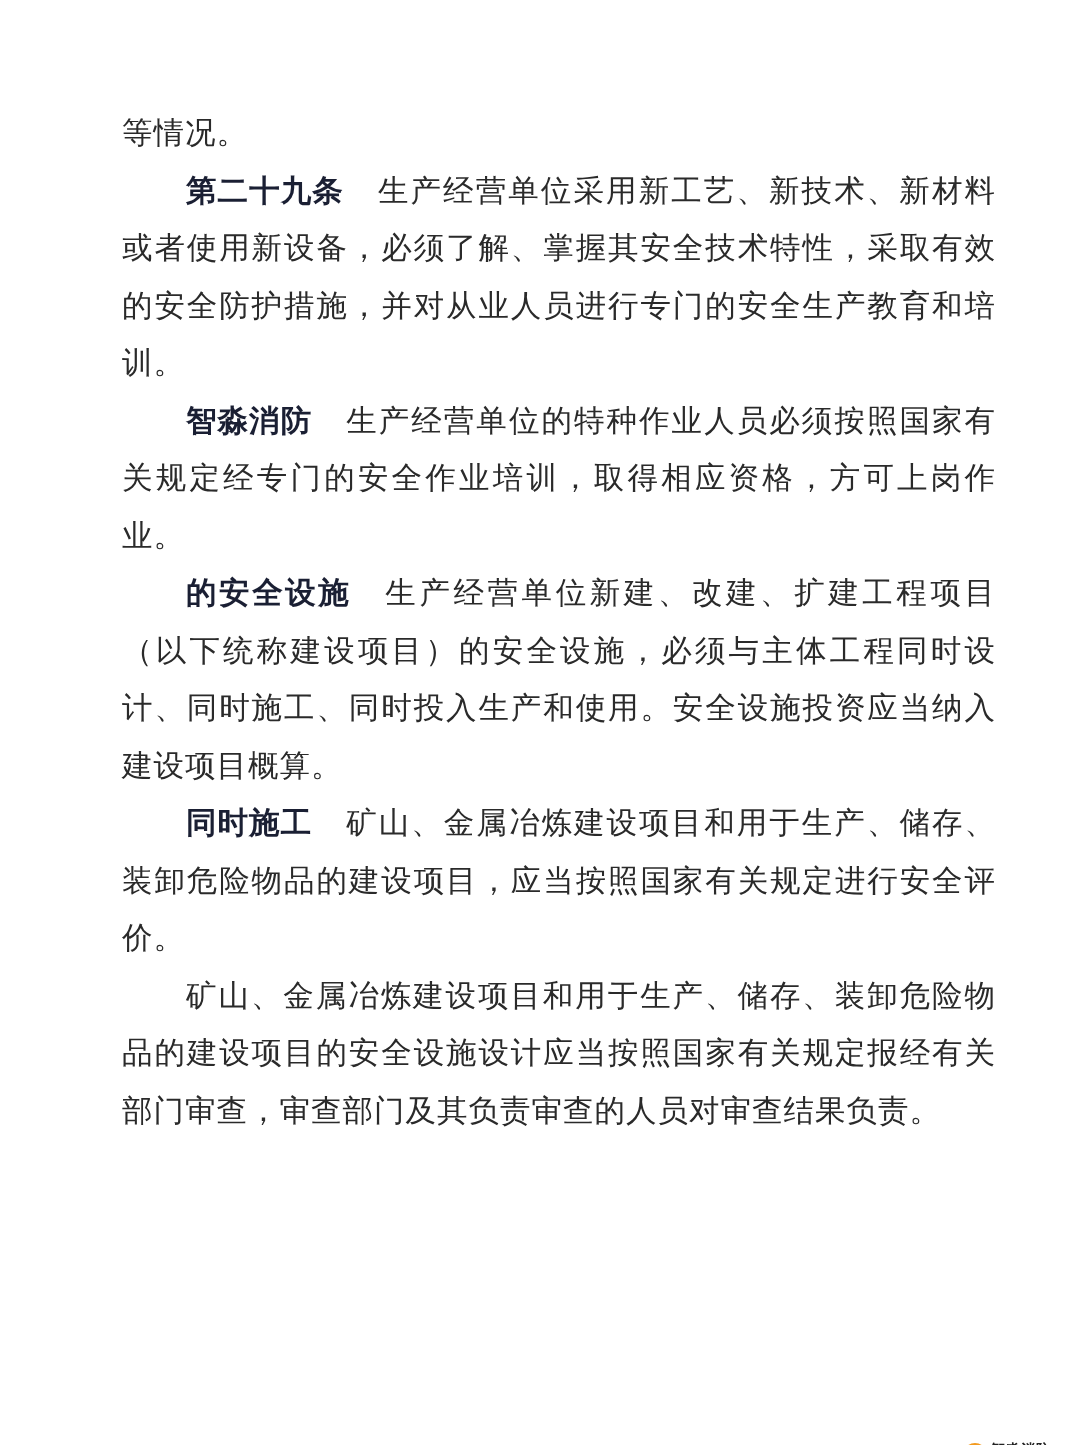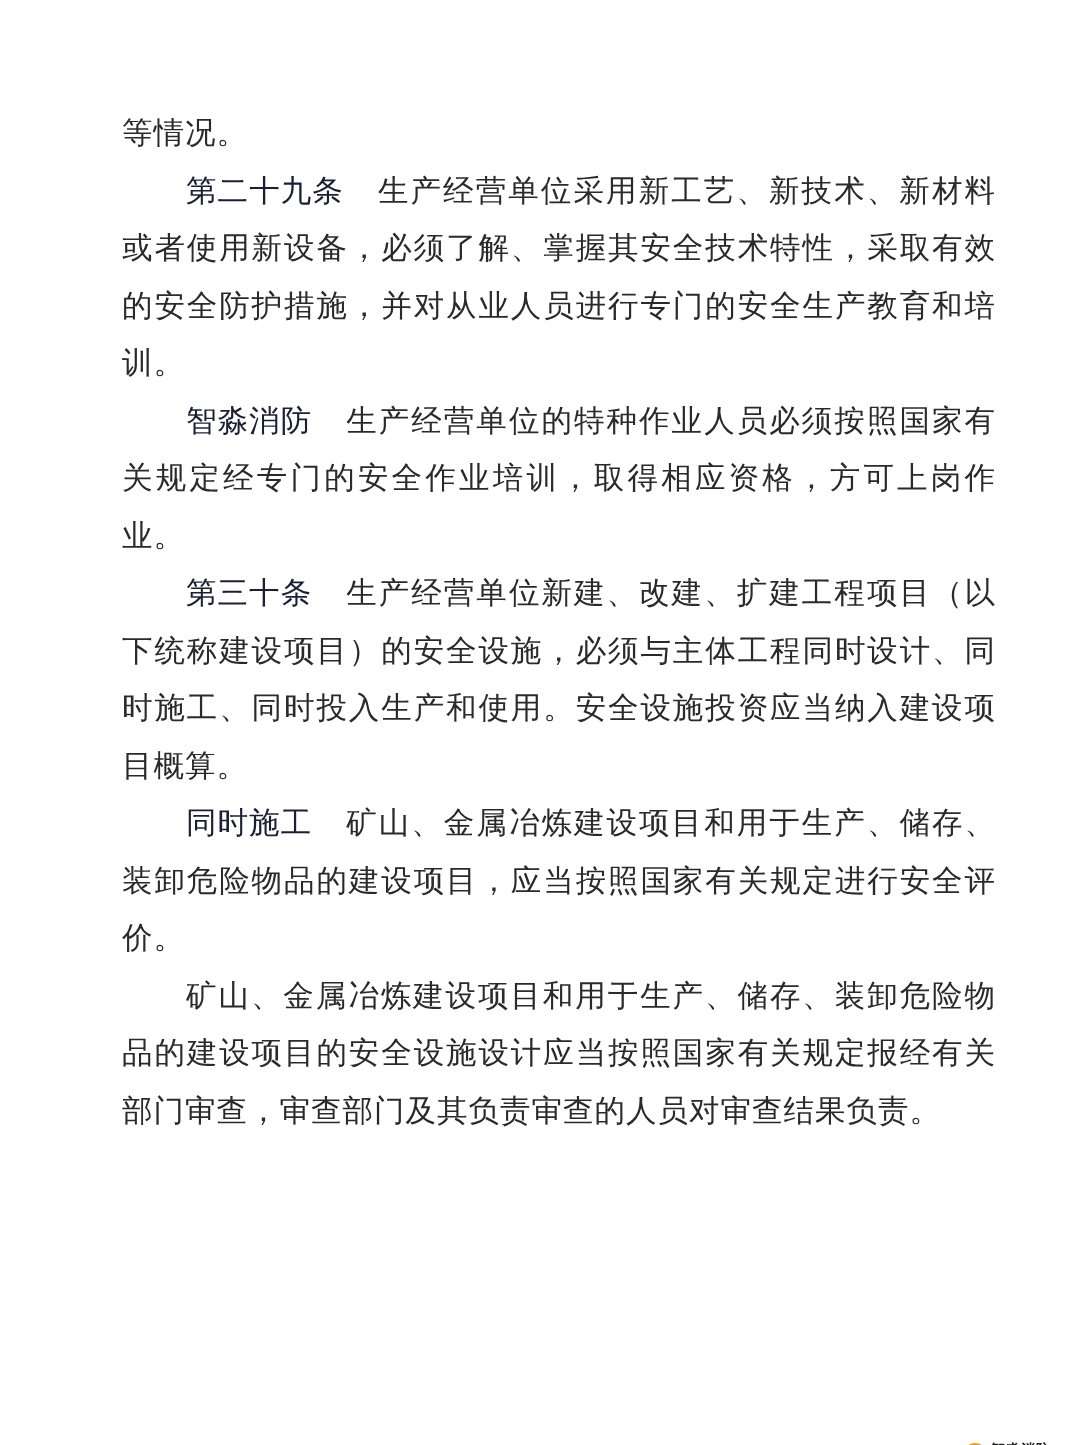--- a/index.html
+++ b/index.html
@@ -26,21 +26,21 @@
       font-size: 30.5px;
       line-height: 57.5px;
       margin: 0;
       text-align: justify;
       text-align-last: left;
       letter-spacing: 1px;
     }
     .para.indent { text-indent: 64px; }
     .article-no {
       font-family: "DejaVu Sans", "Liberation Sans", sans-serif;
-      font-weight: normal;
+      font-weight: bold;
       color: #1a1f33;
       margin-right: 34px;
       letter-spacing: 0;
     }
     .watermark {
       position: absolute;
       left: 962px;
       top: 1410px;
       width: 116px;
       height: 32px;
@@ -79,21 +79,21 @@
   <p class="para">
     <span>等情况。</span>
   </p>
   <p class="para indent">
     <span class="article-no">第二十九条</span><span>生产经营单位采用新工艺、新技术、新材料或者使用新设备，必须了解、掌握其安全技术特性，采取有效的安全防护措施，并对从业人员进行专门的安全生产教育和培训。</span>
   </p>
   <p class="para indent">
     <span class="article-no">智淼消防</span><span>生产经营单位的特种作业人员必须按照国家有关规定经专门的安全作业培训，取得相应资格，方可上岗作业。</span>
   </p>
   <p class="para indent">
-    <span class="article-no">第三十条</span><span>生产经营单位新建、改建、扩建工程项目（以下统称建设项目）的安全设施，必须与主体工程同时设计、同时施工、同时投入生产和使用。安全设施投资应当纳入建设项目概算。</span>
+    <span class="article-no">的安全设施</span><span>生产经营单位新建、改建、扩建工程项目（以下统称建设项目）的安全设施，必须与主体工程同时设计、同时施工、同时投入生产和使用。安全设施投资应当纳入建设项目概算。</span>
   </p>
   <p class="para indent">
     <span class="article-no">同时施工</span><span>矿山、金属冶炼建设项目和用于生产、储存、装卸危险物品的建设项目，应当按照国家有关规定进行安全评价。</span>
   </p>
   <p class="para indent">
     <span>矿山、金属冶炼建设项目和用于生产、储存、装卸危险物品的建设项目的安全设施设计应当按照国家有关规定报经有关部门审查，审查部门及其负责审查的人员对审查结果负责。</span>
   </p>
 </div>
 
 <div class="watermark">

